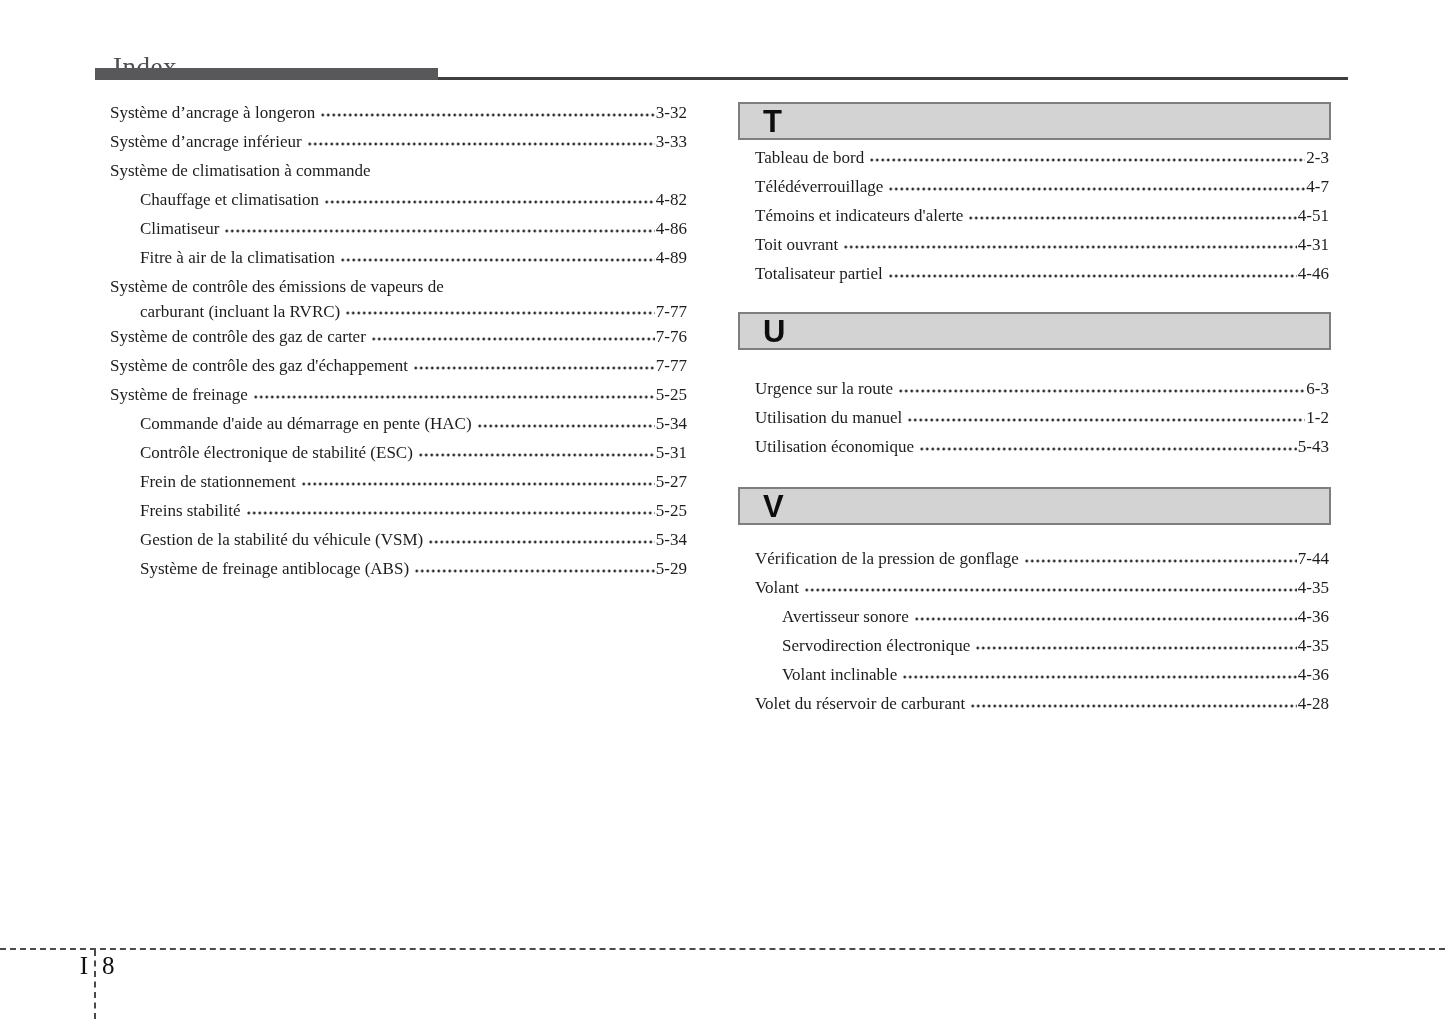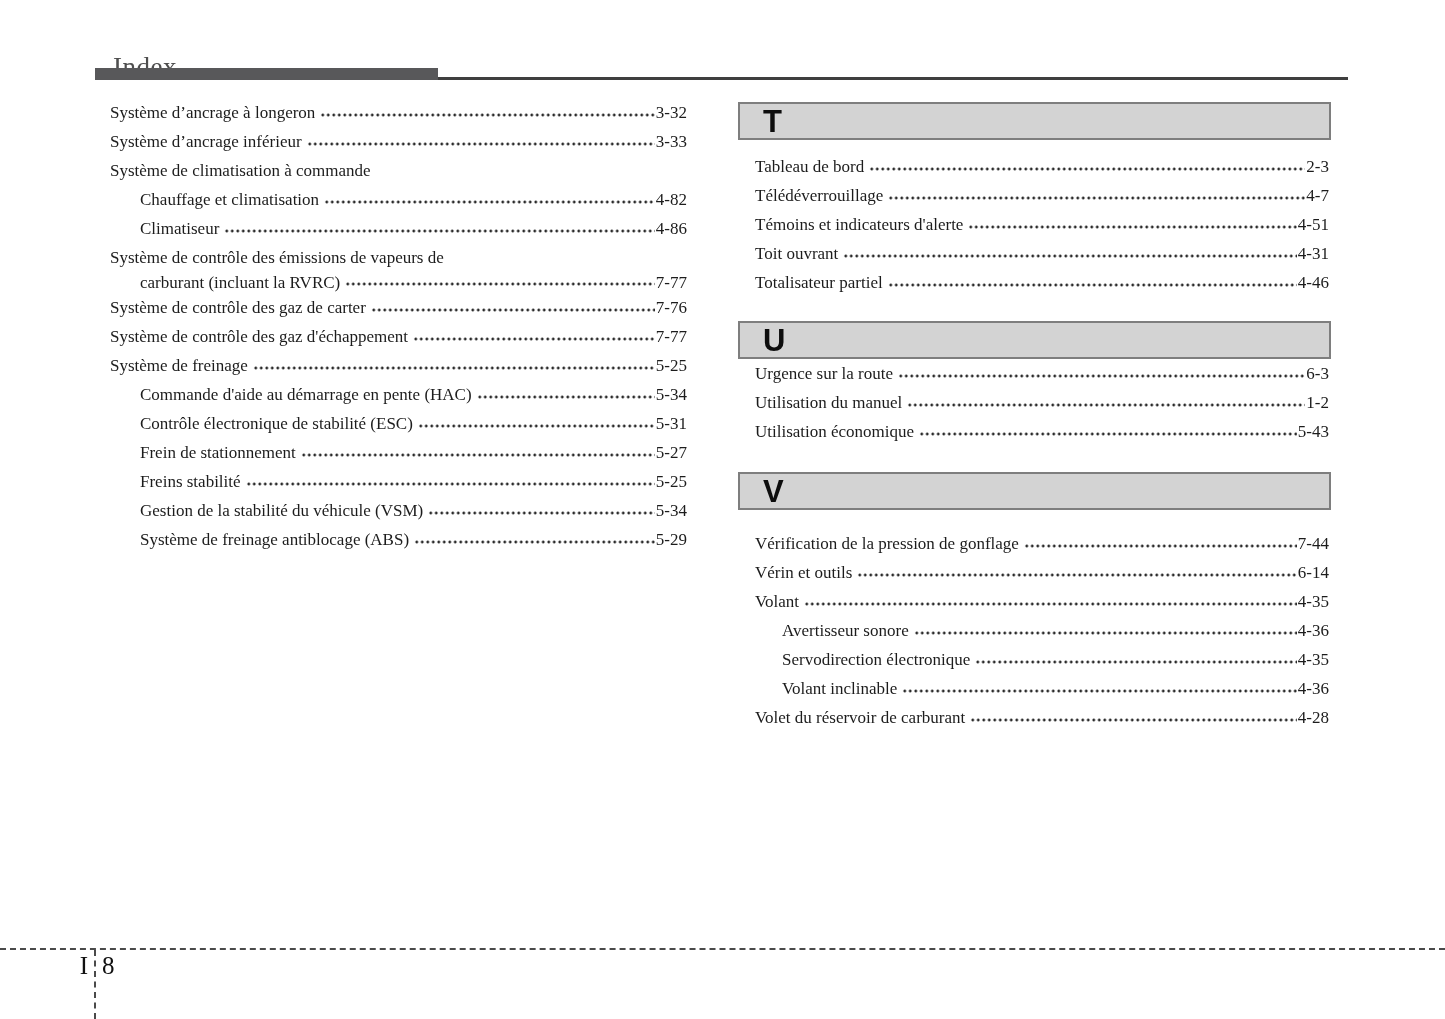--- a/index.html
+++ b/index.html
@@ -53,23 +53,23 @@
   .secbar{
     height:38px;box-sizing:border-box;
     background:#d3d3d3;border:2px solid #7e7e7e;
     display:flex;align-items:center;
   }
   .secletter{
     font-family:"Liberation Sans","DejaVu Sans",sans-serif;
     font-weight:bold;font-size:31px;color:#0d0d0d;
     padding-left:23px;line-height:1;
   }
-  .gap-t-rows{margin-top:12px;}
+  .gap-t-rows{margin-top:3px;}
   .gap-u-bar{margin-top:24px;}
-  .gap-u-rows{}
+  .gap-u-rows{margin-top:24px;}
   .gap-v-bar{margin-top:26px;}
   .gap-v-rows{margin-top:19px;}
   
   .footer-rule{
     position:absolute;left:0;top:948px;width:1445px;height:0;
     border-top:2px dashed #4a4a4a;
   }
   .footer-vline{
     position:absolute;left:94px;top:950px;height:69px;width:0;
     border-left:2px dashed #4a4a4a;
@@ -109,20 +109,25 @@
     <div class="row ind">
         <span class="lbl">Chauffage et climatisation</span>
         <span class="dots"></span>
         <span class="pg">4-82</span>
       </div>
     <div class="row ind">
         <span class="lbl">Climatiseur</span>
         <span class="dots"></span>
         <span class="pg">4-86</span>
       </div>
+    <div class="row ind">
+        <span class="lbl">Fitre à air de la climatisation</span>
+        <span class="dots"></span>
+        <span class="pg">4-89</span>
+      </div>
     <div class="row head">
         <span class="lbl">Système de contrôle des émissions de vapeurs de</span>
       </div>
     <div class="row cont ind">
         <span class="lbl">carburant (incluant la RVRC)</span>
         <span class="dots"></span>
         <span class="pg">7-77</span>
       </div>
     <div class="row">
         <span class="lbl">Système de contrôle des gaz de carter</span>
@@ -226,25 +231,20 @@
     </div>
 
     <div class="secbar gap-v-bar">
         <span class="secletter">V</span>
       </div>
     <div class="gap-v-rows">
       <div class="row">
           <span class="lbl">Vérification de la pression de gonflage</span>
           <span class="dots"></span>
           <span class="pg">7-44</span>
-        </div>
-      <div class="row">
-          <span class="lbl">Vérin et outils</span>
-          <span class="dots"></span>
-          <span class="pg">6-14</span>
         </div>
       <div class="row">
           <span class="lbl">Volant</span>
           <span class="dots"></span>
           <span class="pg">4-35</span>
         </div>
       <div class="row ind">
           <span class="lbl">Avertisseur sonore</span>
           <span class="dots"></span>
           <span class="pg">4-36</span>

